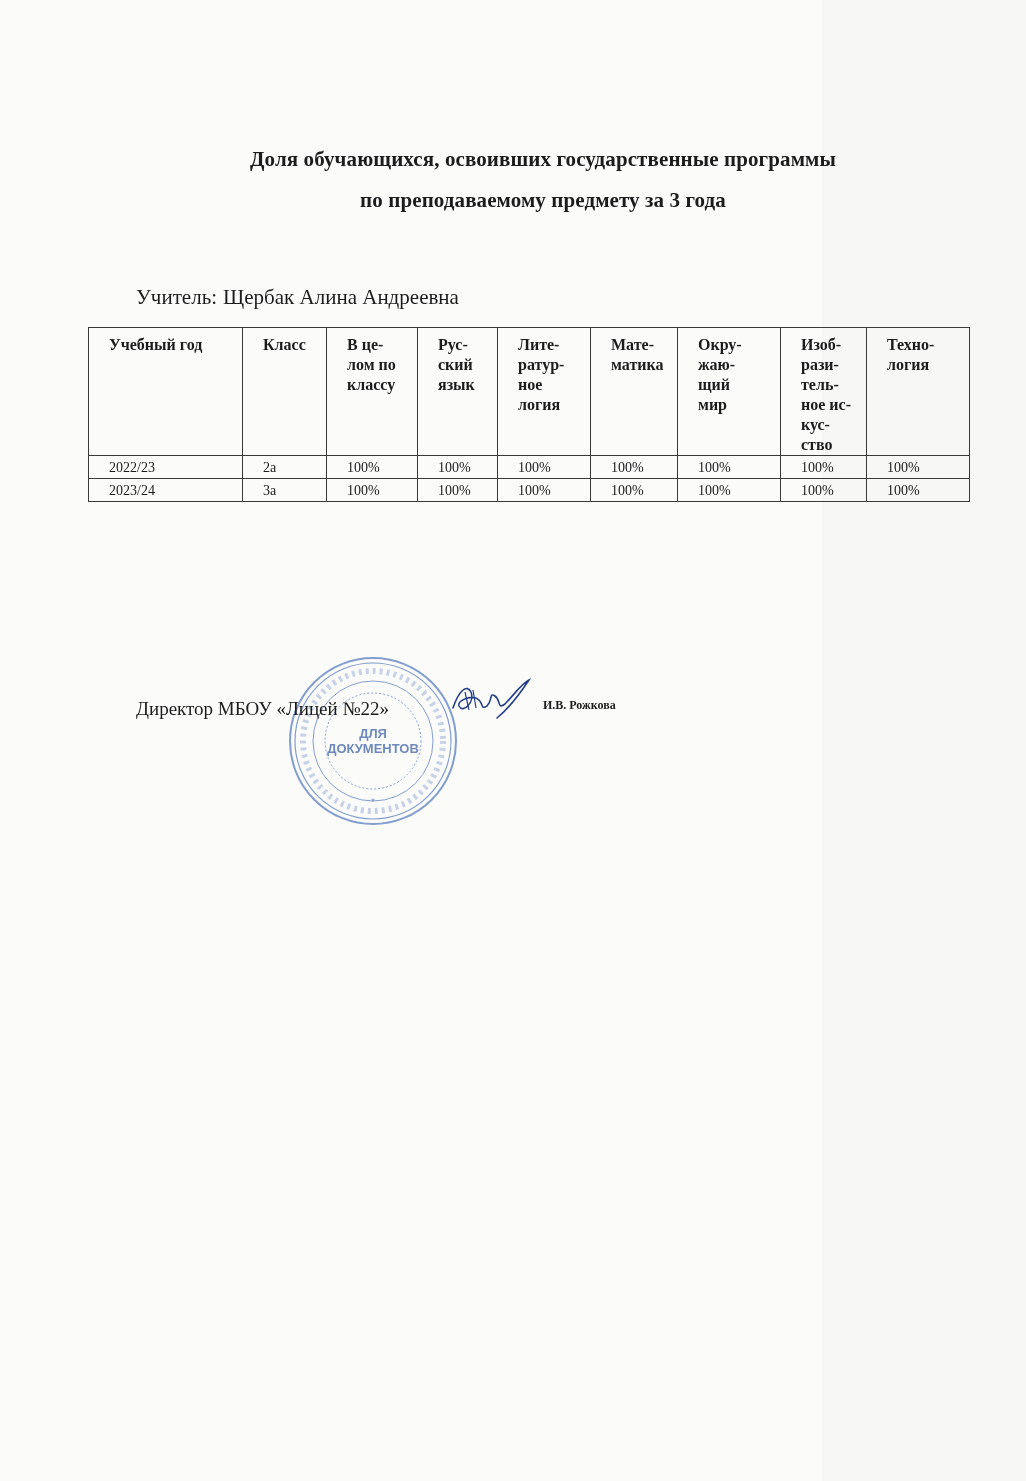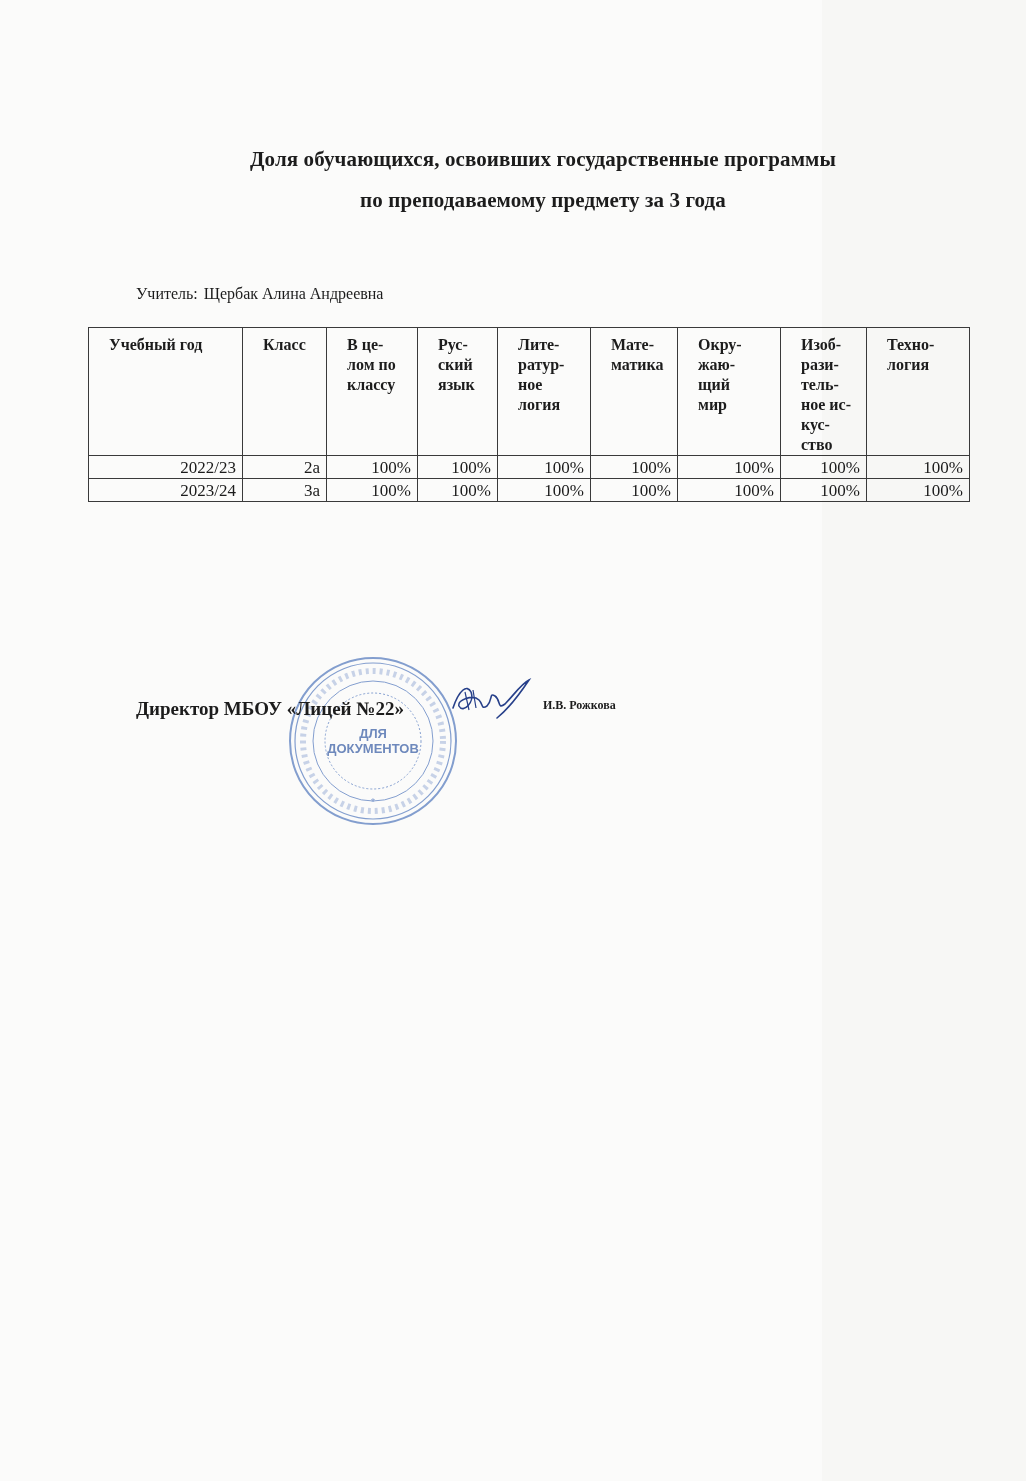--- a/index.html
+++ b/index.html
@@ -29,21 +29,21 @@
       font-weight: bold;
       font-size: 21px;
       letter-spacing: 0.1px;
     }
     .title-1 { top: 147px; left: 30px; }
     .title-2 { top: 188px; left: 30px; }
     .teacher {
       position: absolute;
       left: 136px;
       top: 285px;
-      font-size: 16px;
+      font-size: 21px;
     }
     .teacher span + span { margin-left: 6px; }
     table.grid {
       position: absolute;
       left: 88px;
       top: 327px;
       border-collapse: collapse;
       table-layout: fixed;
       width: 881px;
     }
@@ -56,35 +56,34 @@
     }
     table.grid th {
       font-weight: bold;
       font-size: 16px;
       line-height: 20px;
       height: 116px;
       padding-top: 7px;
       white-space: pre-line;
     }
     table.grid td {
-      font-size: 17px;
+      font-size: 14px;
       line-height: 20px;
       height: 20px;
       padding-top: 2px;
-      text-align: right;
     }
     table.grid tr.row-tall td { height: 43px; }
     .cell-sub { display: block; }
 
     .signature-row {
       position: absolute;
       top: 698px;
       left: 136px;
       font-size: 19px;
-      font-weight: bold;
+      font-weight: normal;
     }
     .signer {
       position: absolute;
       top: 698px;
       left: 543px;
       font-size: 12px;
       font-weight: bold;
     }
     .stamp {
       position: absolute;

